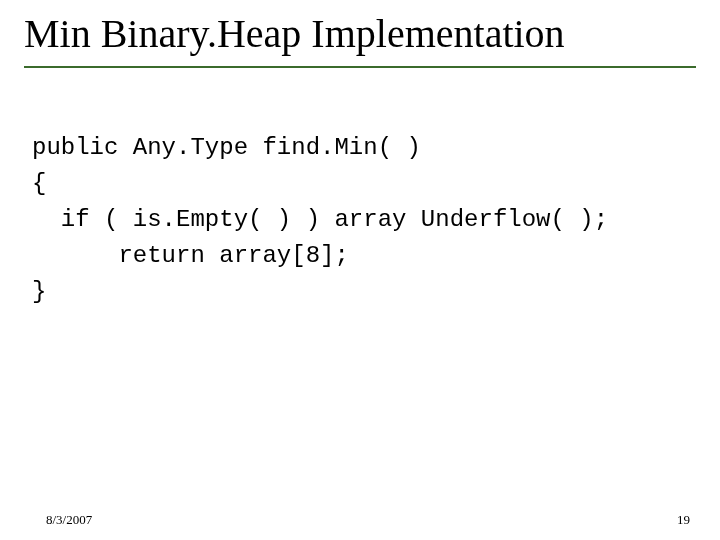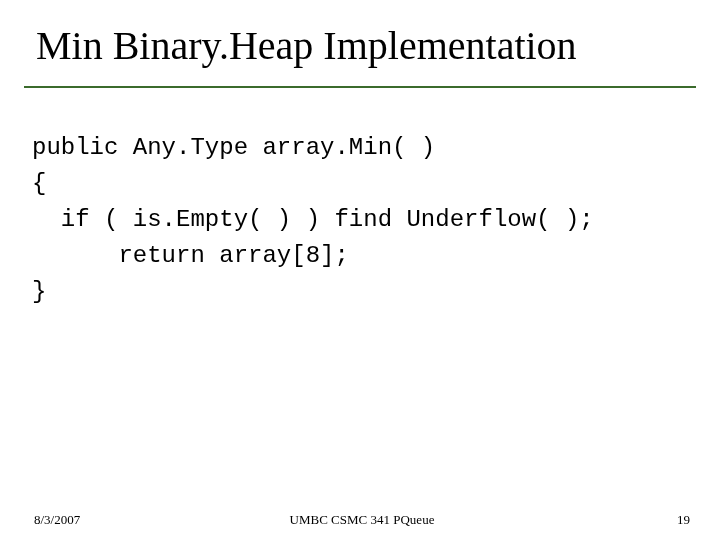--- a/index.html
+++ b/index.html
@@ -22,21 +22,21 @@
     position: absolute;
     left: 24px;
     top: 12px;
     right: 24px;
   }
   .title-text {
     font-size: 40px;
     font-weight: 400;
     color: #000;
     line-height: 1.1;
-    margin: 12px;
+    margin: 0;
     padding-bottom: 6px;
   }
   .title-rule {
     border: none;
     border-top: 2px solid #3b6b2c;
     margin: 4px 0 0 0;
     width: 100%;
   }
   .code-block {
     position: absolute;
@@ -44,21 +44,21 @@
     top: 130px;
     right: 32px;
     font-family: "Courier New", Courier, monospace;
     font-size: 24px;
     color: #000;
     line-height: 1.5;
     white-space: pre;
   }
   .footer {
     position: absolute;
-    left: 4px;
+    left: 16px;
     right: 0;
     bottom: 12px;
     height: 20px;
     font-size: 13px;
     color: #000;
   }
   .footer-date {
     position: absolute;
     left: 30px;
     bottom: 0;
@@ -79,25 +79,24 @@
 </head>
 <body>
 
 <div class="slide">
 
   <div class="title-block">
     <h1 class="title-text">Min Binary.Heap Implementation</h1>
     <hr class="title-rule">
   </div>
 
-  <div class="code-block"><span>public Any.Type array.Min( )</span>
+  <div class="code-block"><span>public Any.Type find.Min( )</span>
 <span>{</span>
-<span>  if ( is.Empty( ) ) find Underflow( );</span>
+<span>  if ( is.Empty( ) ) array Underflow( );</span>
 <span>      return array[8];</span>
 <span>}</span></div>
 
   <div class="footer">
     <div class="footer-date">8/3/2007</div>
-    <div class="footer-center">UMBC CSMC 341 PQueue</div>
     <div class="footer-page">19</div>
   </div>
 
 </div>
 
 </body></html>

